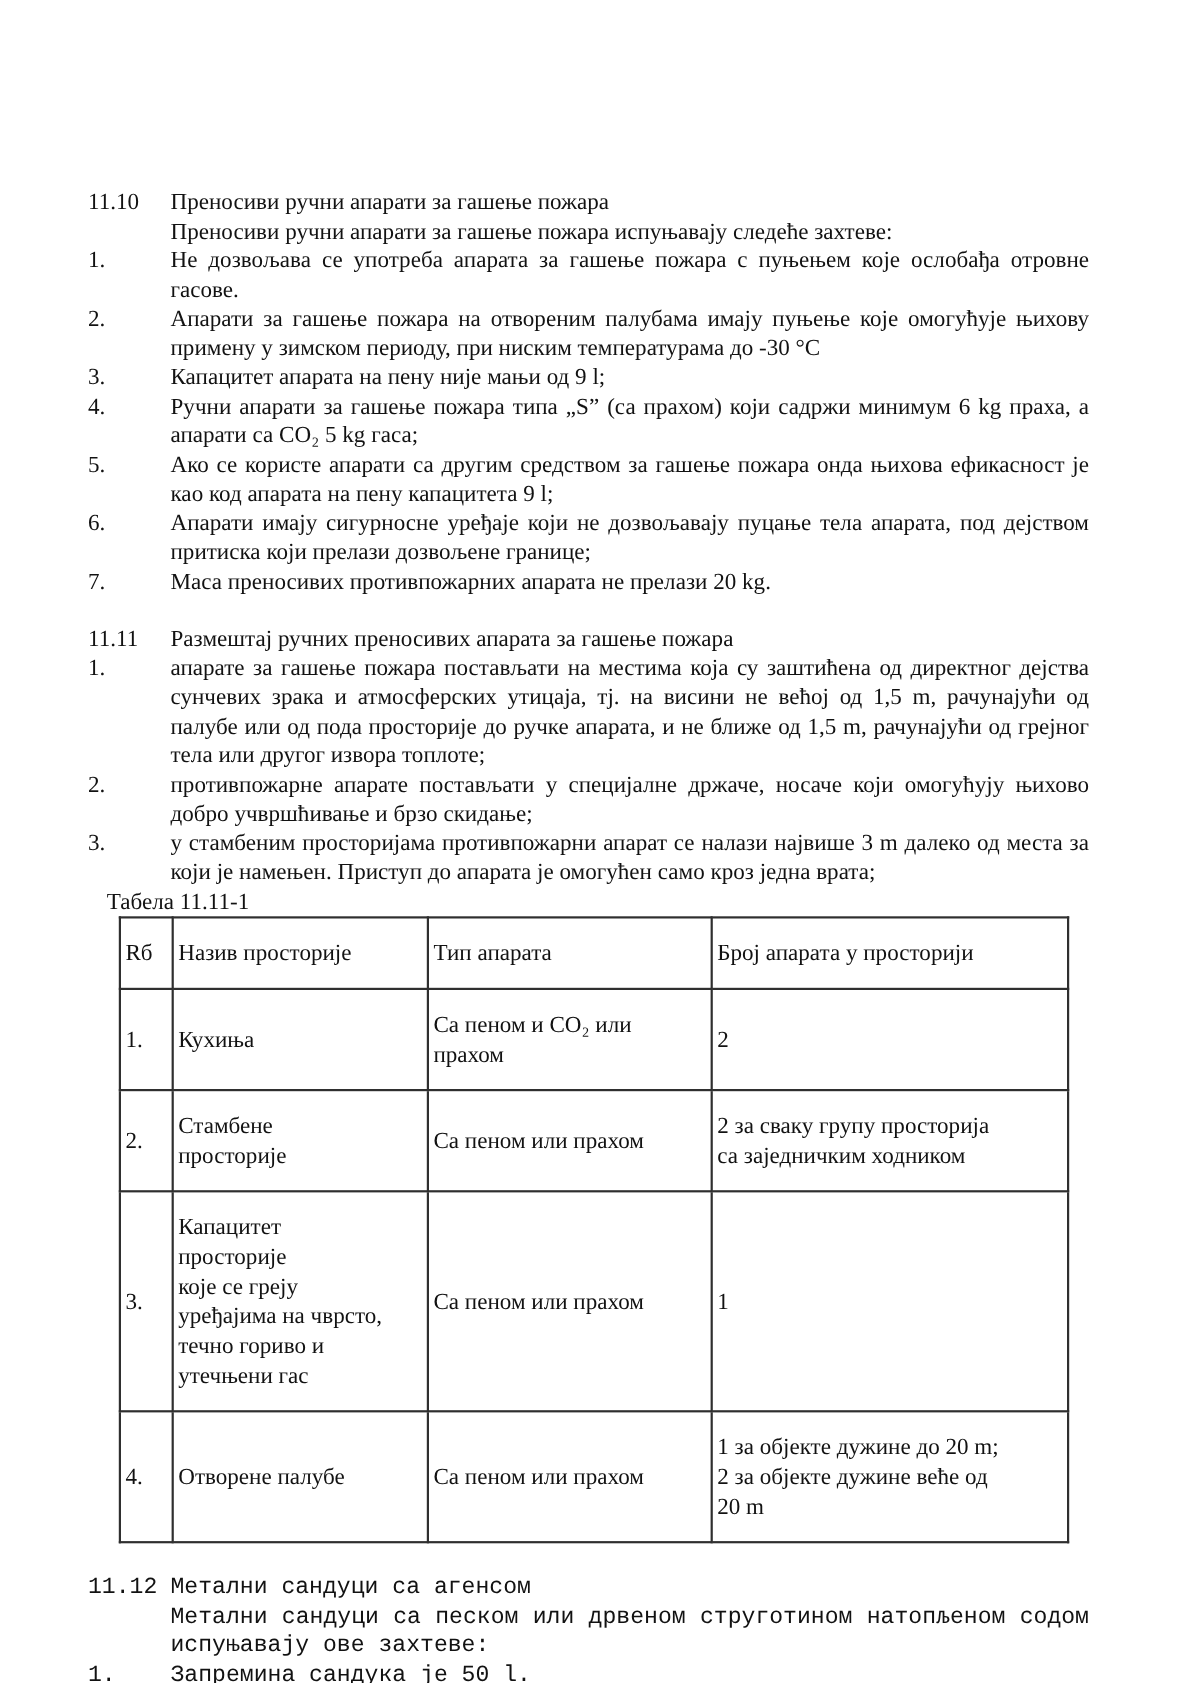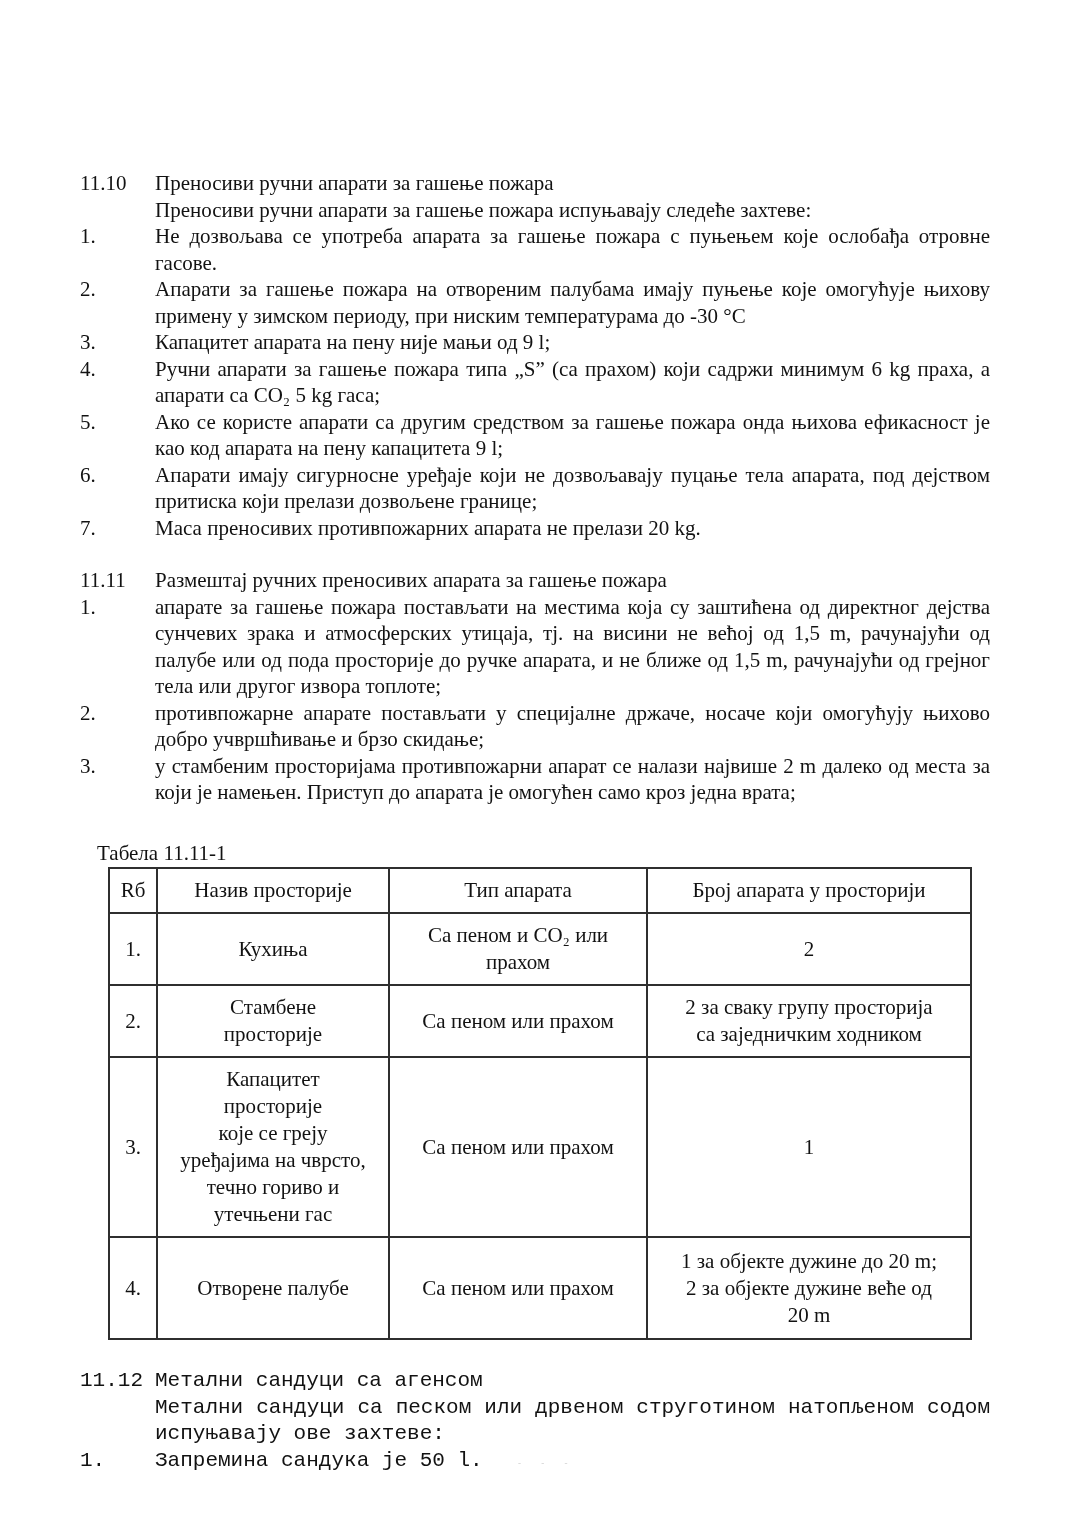--- a/index.html
+++ b/index.html
@@ -24,43 +24,42 @@
   .row { display: flex; align-items: flex-start; }
   .hang { flex: 0 0 75px; width: 75px; }
   .body { flex: 1 1 auto; min-width: 0; }
   .just { text-align: justify; }
   .intro { margin-left: 75px; text-align: justify; }
   .section { margin: 0; }
   .section.gap-top { margin-top: 26px; }
   .section.gap-top-lg { margin-top: 28px; font-family: Liberation Mono, monospace; }
 
   .table-label {
-    margin-top: 34px;
     margin-left: 17px;
     margin-bottom: 1px;
   }
   table.fire-table {
     border-collapse: collapse;
     table-layout: fixed;
     margin-left: 28px;
     width: 862px;
   }
   table.fire-table col.c1 { width: 48px; }
   table.fire-table col.c2 { width: 232px; }
   table.fire-table col.c3 { width: 258px; }
   table.fire-table col.c4 { width: 324px; }
   table.fire-table th,
   table.fire-table td {
     border: 2px solid #2f2f2f;
-    text-align: center;
+    text-align: left;
     vertical-align: middle;
     font-weight: normal;
     white-space: pre-line;
     line-height: 27px;
-    padding: 8px 4px;
+    padding: 18px 4px;
   }
   tr.tr-head  { height: 29px; }
   tr.tr-row1  { height: 51px; }
   tr.tr-row2  { height: 55px; }
   tr.tr-row3  { height: 170px; }
   tr.tr-row4  { height: 102px; }
 
   .footer-marks {
     position: absolute;
     left: 518px;
@@ -123,21 +122,21 @@
       <div class="row">
         <div class="hang">1.</div>
         <div class="body just">апарате за гашење пожара постављати на местима која су заштићена од директног дејства сунчевих зрака и атмосферских утицаја, тј. на висини не већој од 1,5 m, рачунајући од палубе или од пода просторије до ручке апарата, и не ближе од 1,5 m, рачунајући од грејног тела или другог извора топлоте;</div>
       </div>
       <div class="row">
         <div class="hang">2.</div>
         <div class="body just">противпожарне апарате постављати у специјалне држаче, носаче који омогућују њихово добро учвршћивање и брзо скидање;</div>
       </div>
       <div class="row">
         <div class="hang">3.</div>
-        <div class="body just">у стамбеним просторијама противпожарни апарат се налази највише 2 m далеко од места за који је намењен. Приступ до апарата је омогућен само кроз једна врата;</div>
+        <div class="body just">у стамбеним просторијама противпожарни апарат се налази највише 3 m далеко од места за који је намењен. Приступ до апарата је омогућен само кроз једна врата;</div>
       </div>
     </div>
 
     <div class="table-label">Табела 11.11-1</div>
     <table class="fire-table">
       <colgroup>
           <col class="c1">
           <col class="c2">
           <col class="c3">
           <col class="c4">

